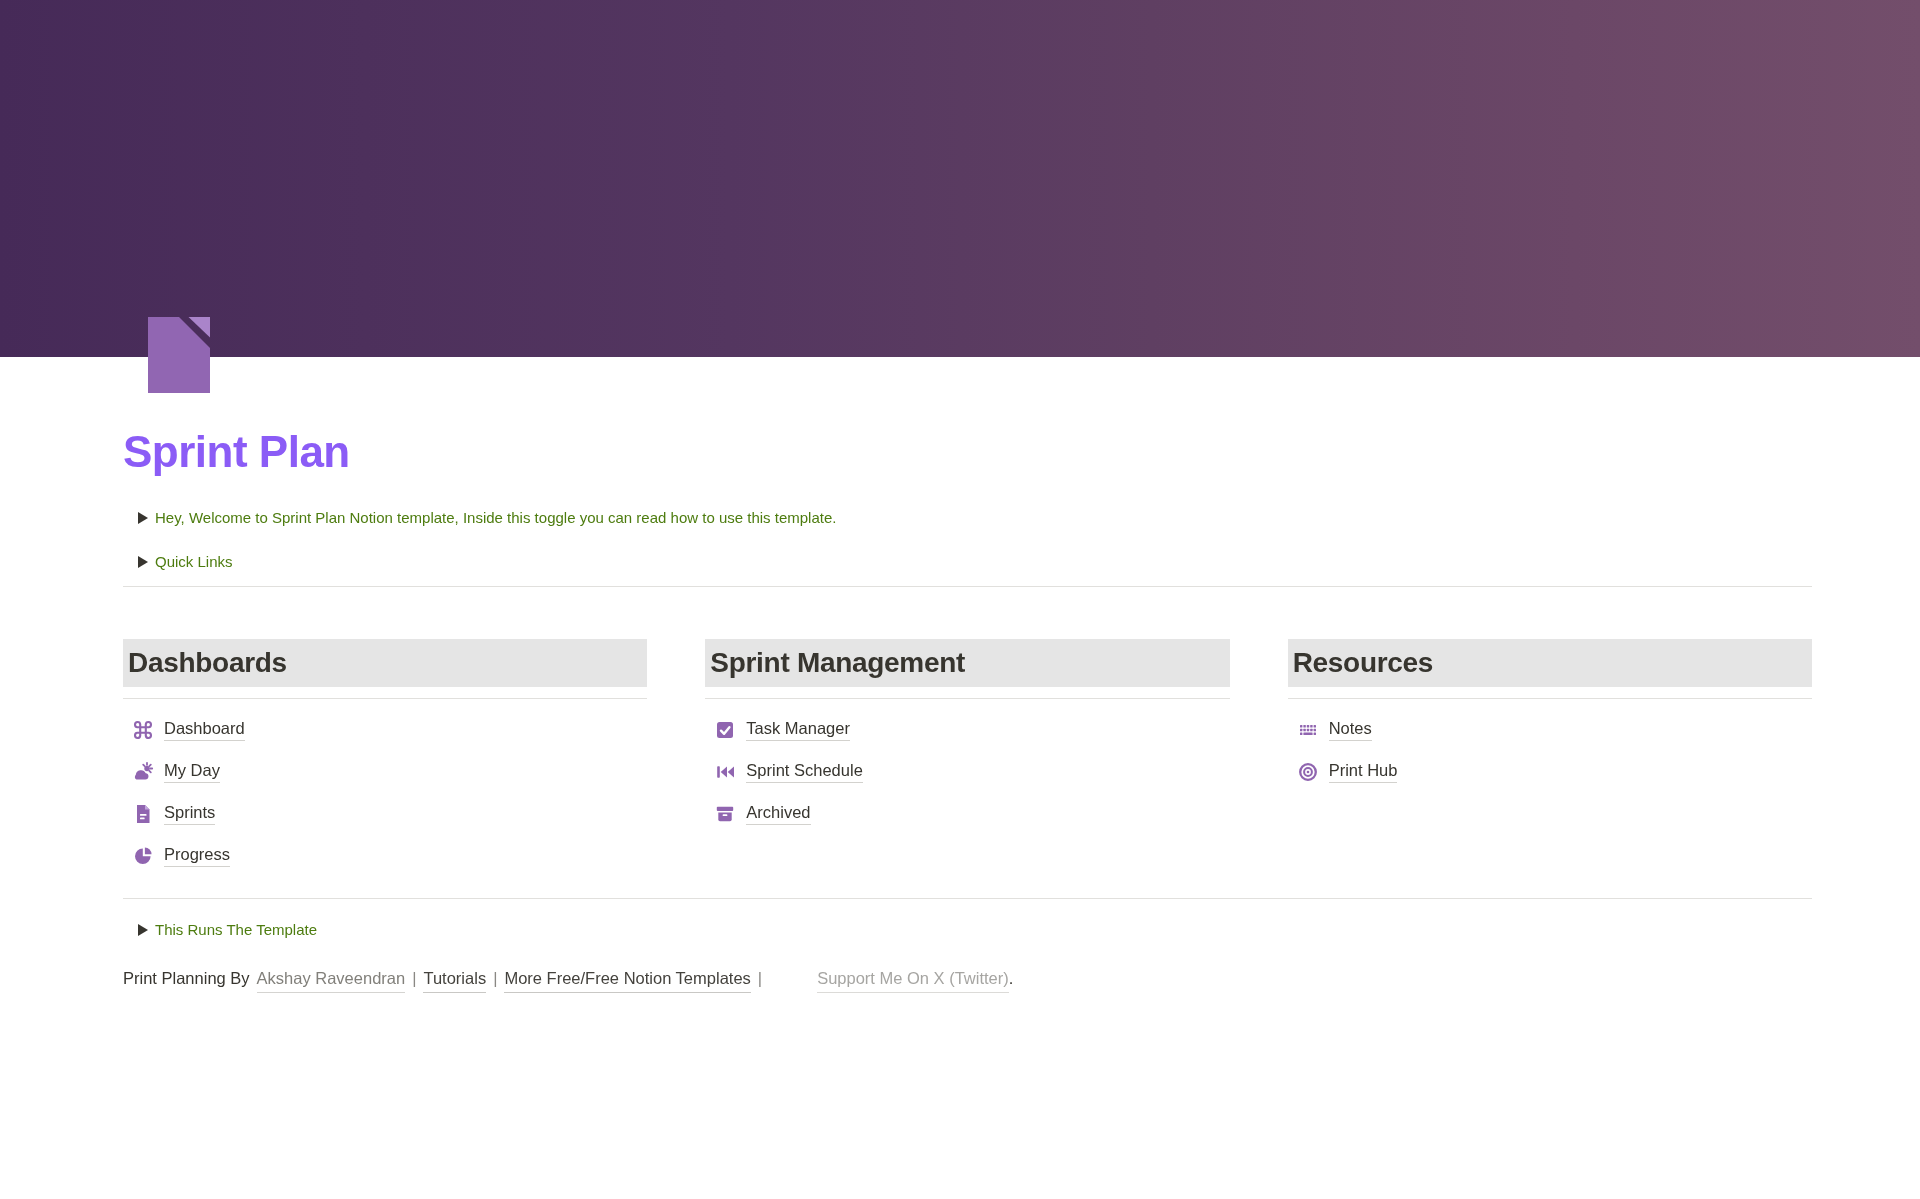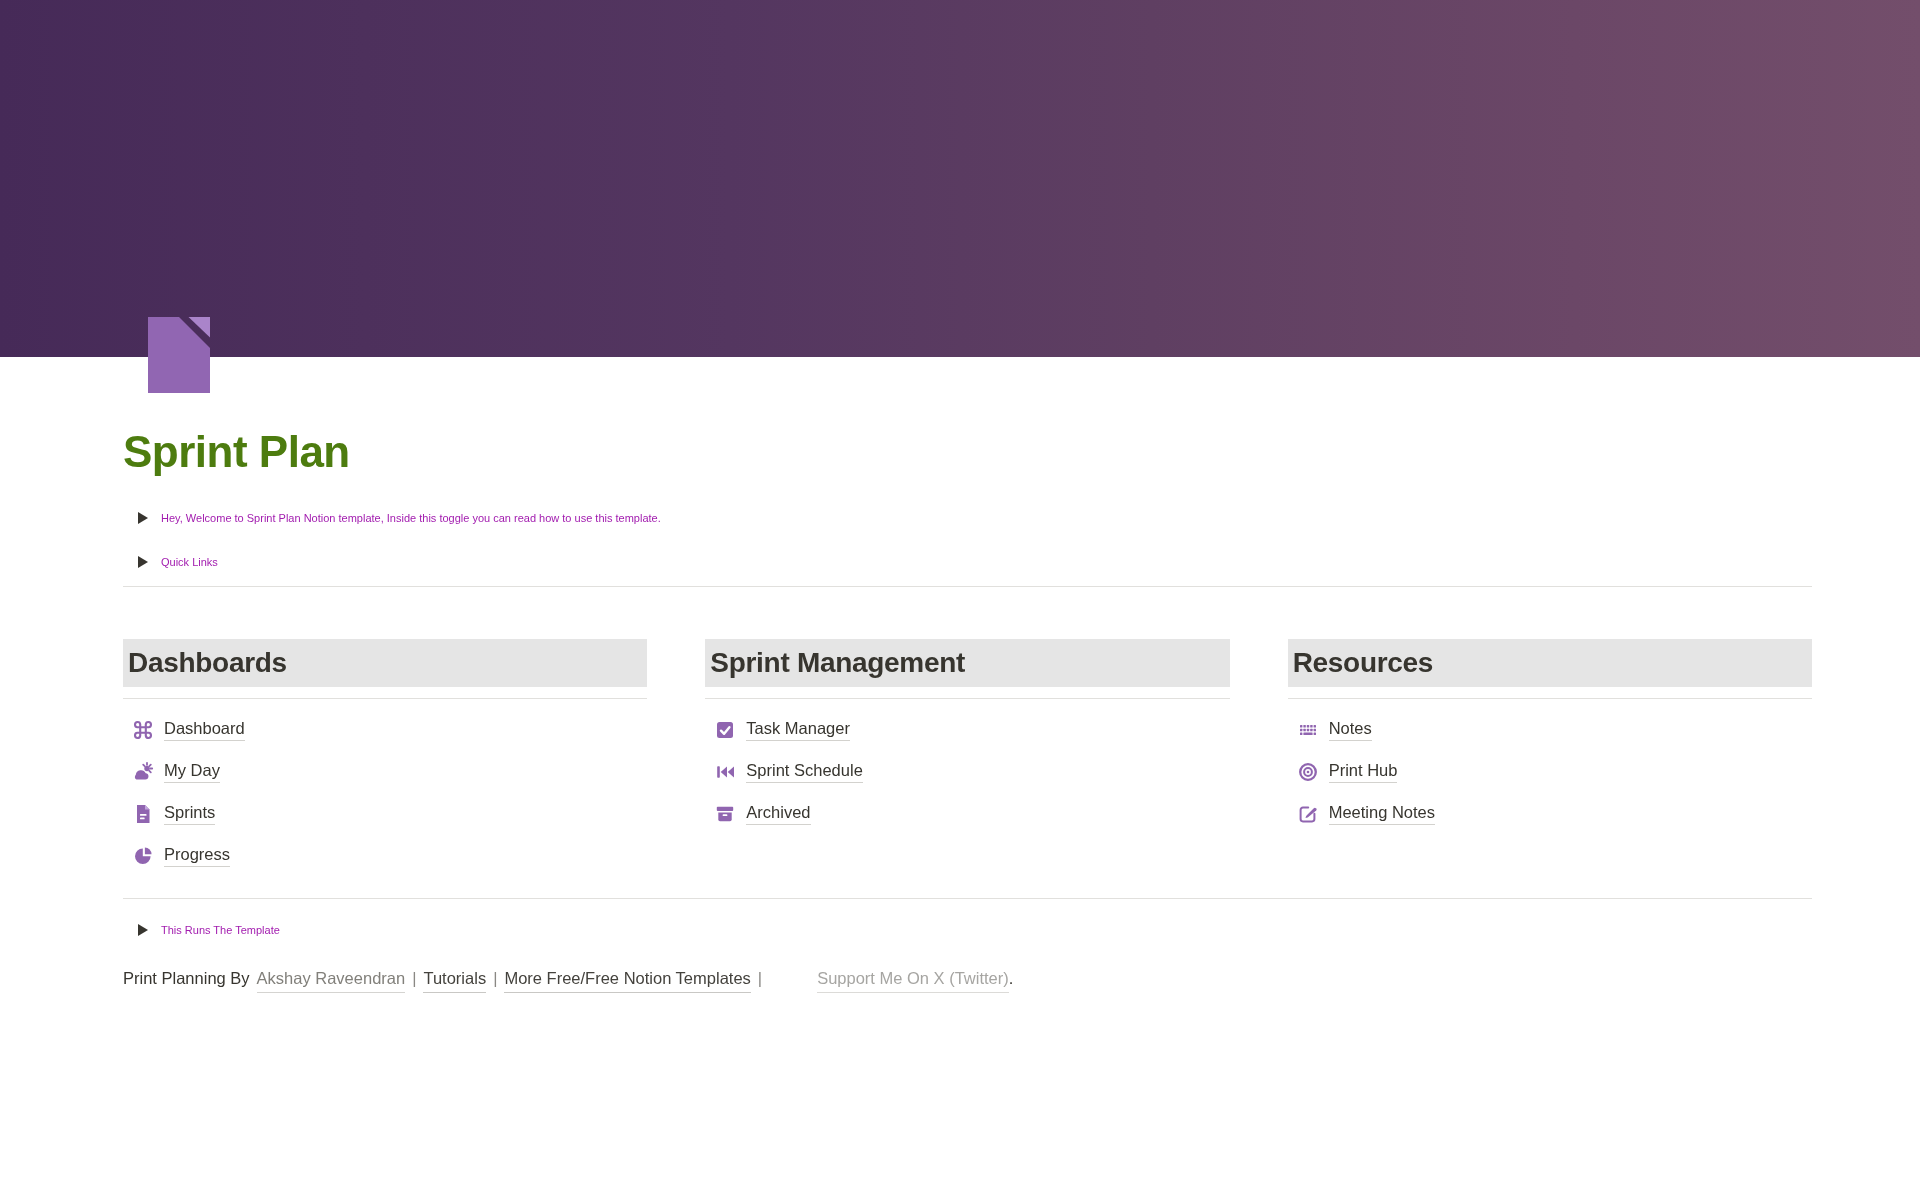--- a/index.html
+++ b/index.html
@@ -8,29 +8,29 @@
 
   .cover {
     position:absolute; top:0; left:0; width:1920px; height:357px;
     background:linear-gradient(to right, #462a58 0%, #543660 38%, #5f3f62 60%, #6b4767 82%, #734e6b 100%);
   }
 
   .page-icon { position:absolute; left:148px; top:317px; width:62px; height:76px; cursor:pointer; }
 
   .content { position:absolute; top:357px; left:123px; width:1689px; }
 
-  .title { font-size:44px; font-weight:700; color:#4d7c0f; letter-spacing:-0.5px; margin-top:70px; line-height:1.15; }
+  .title { font-size:44px; font-weight:700; color:#8b5cf6; letter-spacing:-0.5px; margin-top:70px; line-height:1.15; }
 
   .toggle { display:flex; align-items:center; height:30px; }
   .toggle.t1 { margin-top:25px; }
   .toggle.t2 { margin-top:14px; }
   .toggle.t3 { margin-top:16px; }
   .toggle-btn { width:24px; height:24px; margin-left:8px; display:flex; align-items:center; justify-content:center; border-radius:3px; cursor:pointer; flex:none; }
   .tri { width:0; height:0; border-top:6px solid transparent; border-bottom:6px solid transparent; border-left:10px solid #37352f; }
-  .toggle-label { margin-left:6px; font-size:11px; color:#a21caf; }
+  .toggle-label { font-size:15px; color:#4d7c0f; }
 
   .divider { border:none; height:1px; background:#e1e0dd; }
   .divider.d1 { margin-top:9px; }
   .divider.d2 { margin-top:21px; }
 
   .columns { display:flex; gap:58px; margin-top:52px; }
   .column { flex:1; min-width:0; }
   .col-header { height:48px; background:#e5e5e5; display:flex; align-items:center; padding-left:5px; }
   .col-header span { font-size:28px; font-weight:700; color:#37352f; letter-spacing:-0.3px; }
   .col-divider { border:none; height:1px; background:#e1e0dd; margin-top:11px; }
@@ -201,27 +201,20 @@
 
           <div class="item">
             <svg class="ic" viewBox="0 0 22 22">
               <circle cx="11" cy="11" r="7.8" fill="none" stroke="#9065b0" stroke-width="2.3"></circle>
               <circle cx="11" cy="11" r="3.9" fill="none" stroke="#9065b0" stroke-width="2"></circle>
               <circle cx="11" cy="11" r="1.3" fill="#9065b0"></circle>
             </svg>
             <span class="item-label">Print Hub</span>
           </div>
 
-          <div class="item">
-            <svg class="ic" viewBox="0 0 22 22">
-              <path fill="none" stroke="#9065b0" stroke-width="2" stroke-linecap="round" d="M11.2 4.6 H5.9 A2.3 2.3 0 0 0 3.6 6.9 v9.2 a2.3 2.3 0 0 0 2.3 2.3 h9.2 a2.3 2.3 0 0 0 2.3 -2.3 V10.8"></path>
-              <path fill="#9065b0" d="M10.7 14.5 L8.5 15.1 9.1 12.9 16.8 5.2 a1.45 1.45 0 0 1 2.05 0 l0.35 0.35 a1.45 1.45 0 0 1 0 2.05 Z"></path>
-            </svg>
-            <span class="item-label">Meeting Notes</span>
-          </div>
 
         </div>
       </div>
 
     </div>
 
     <hr class="divider d2">
 
     <div class="toggle t3">
       <div class="toggle-btn">

